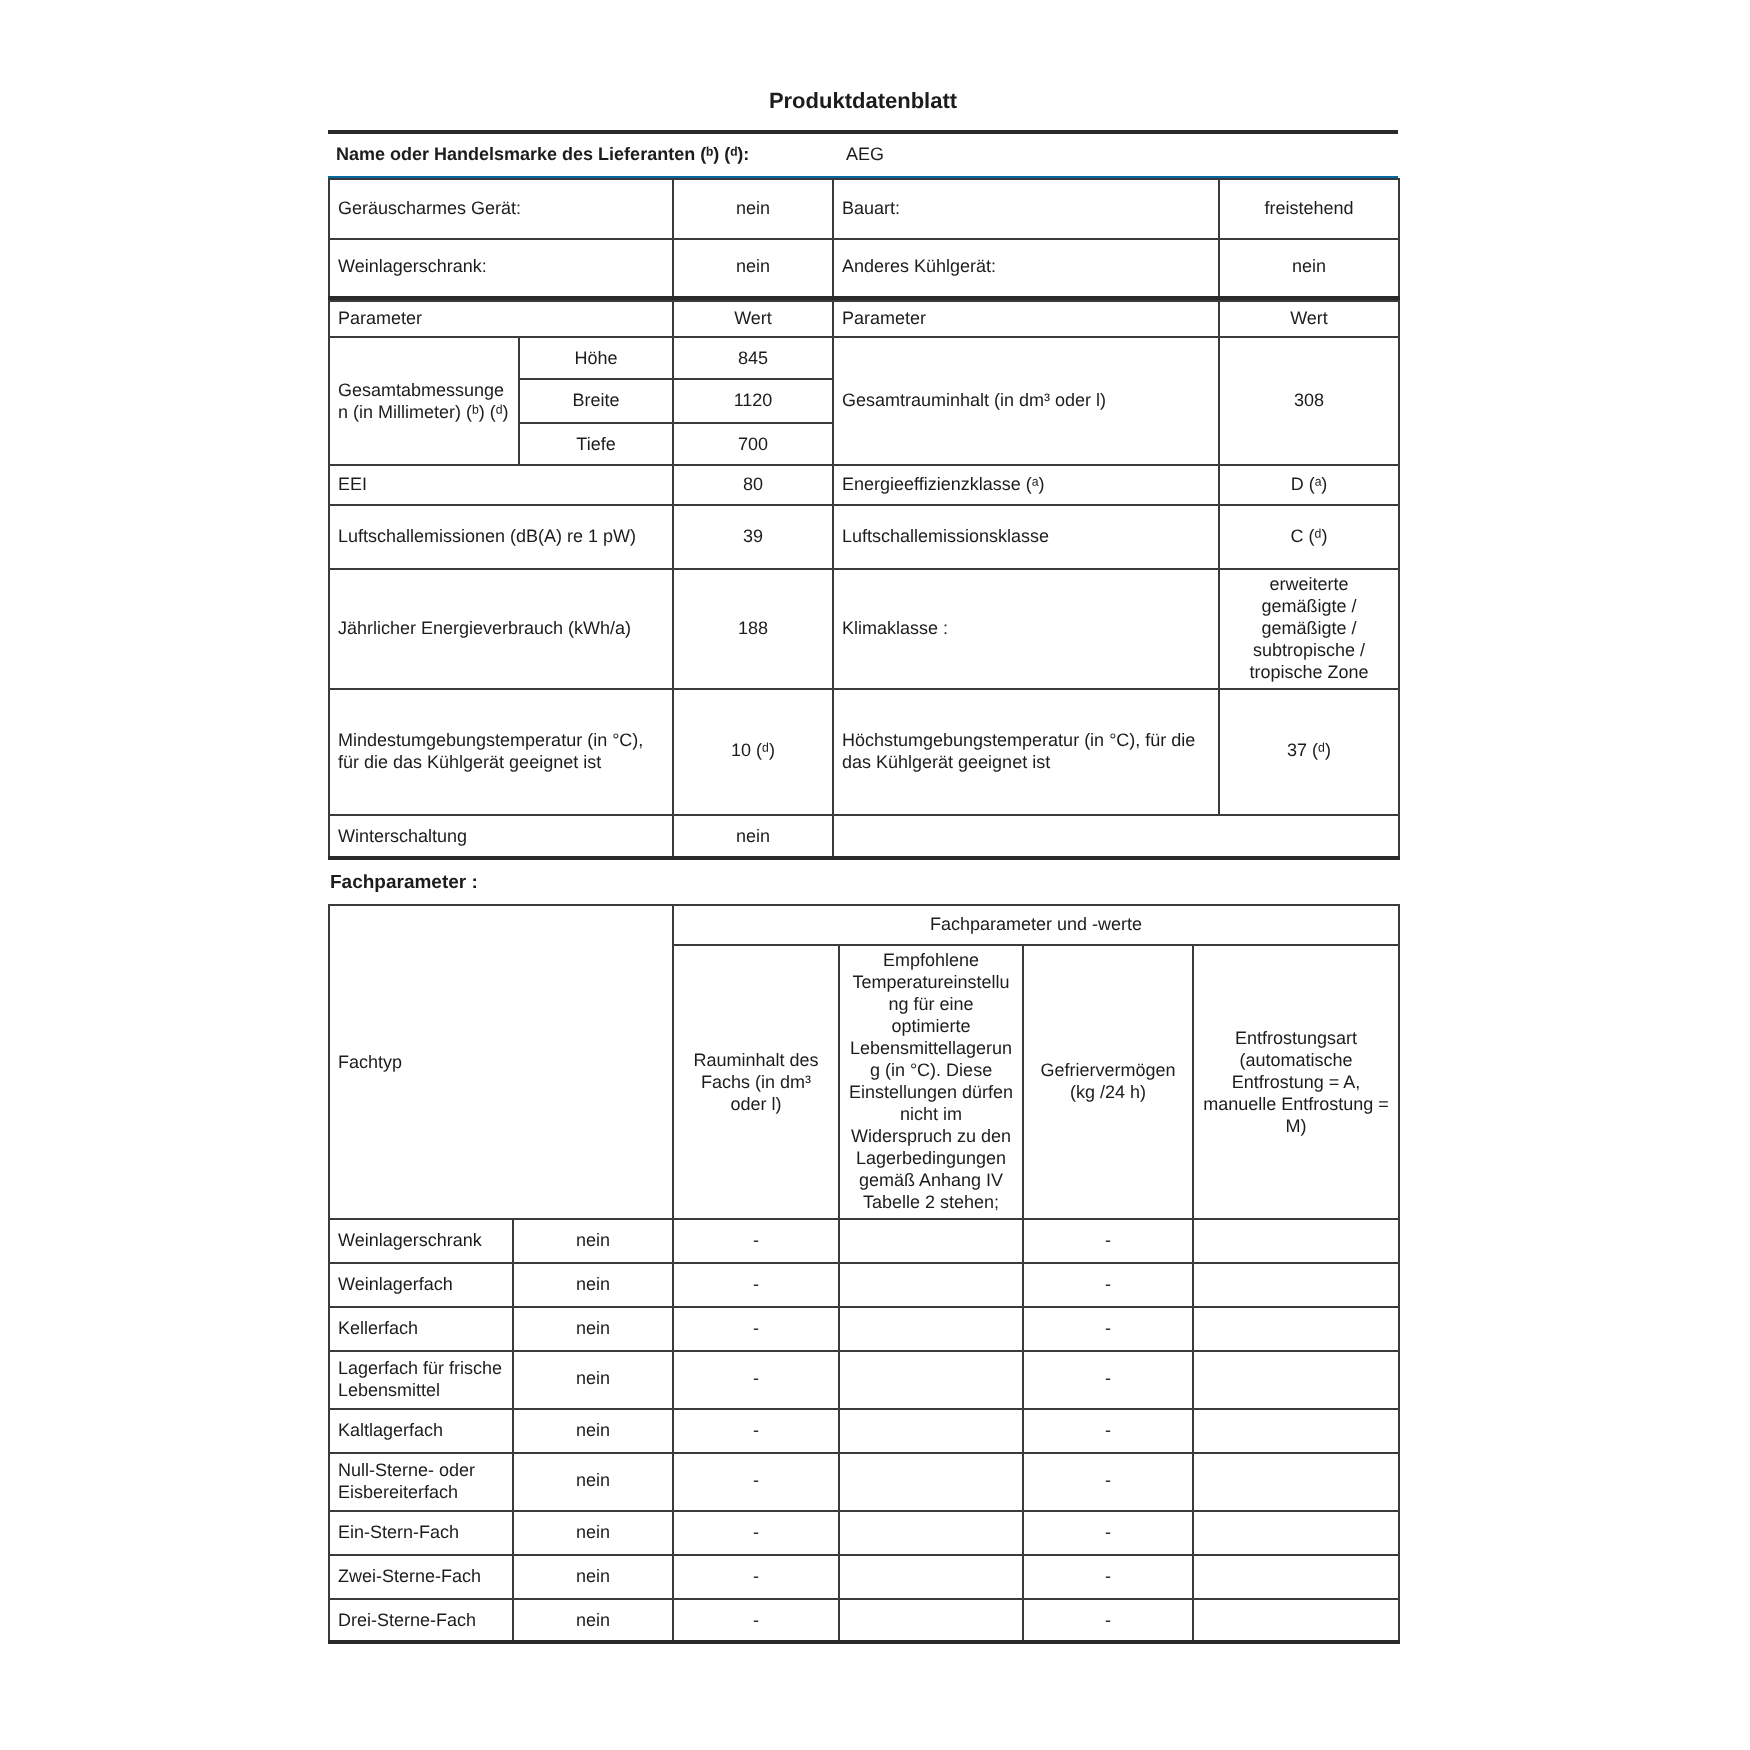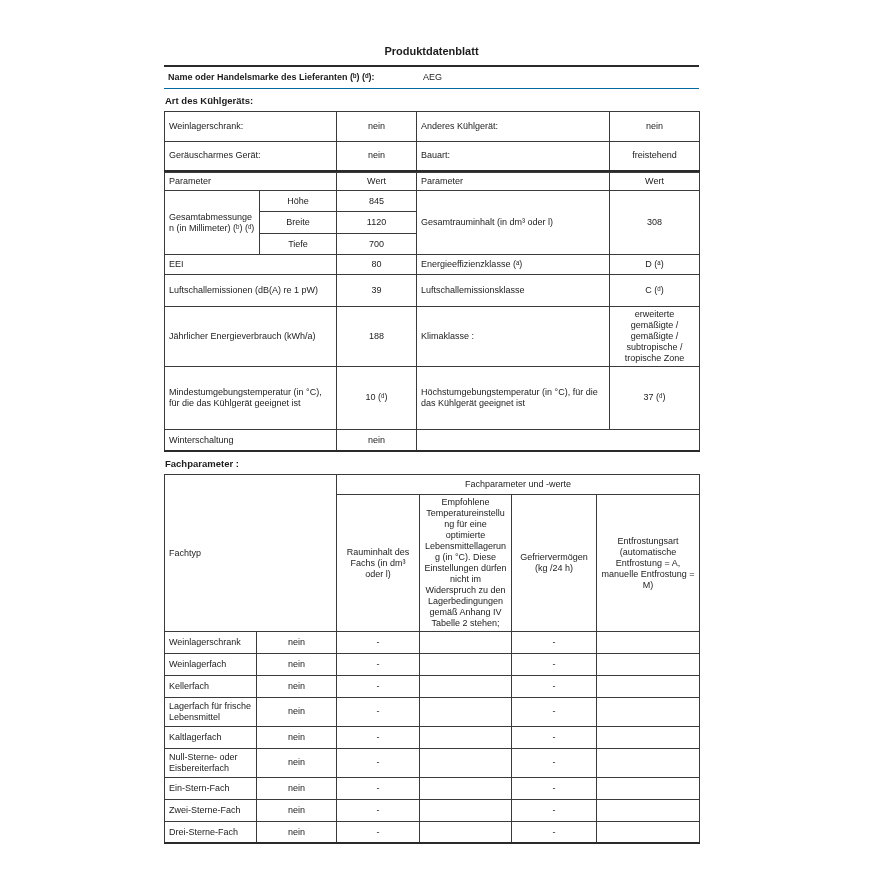--- a/index.html
+++ b/index.html
@@ -51,40 +51,39 @@
         <col style="width:280px">
       </colgroup>
     <tbody>
         <tr>
       <td class="b">Name oder Handelsmarke des Lieferanten (ᵇ) (ᵈ):</td>
       <td>AEG</td>
     </tr>
   </tbody>
     </table>
 
-  <div class="section-heading">Art des Kühlgeräts:</div>
   <table class="t-type">
     <colgroup>
         <col style="width:172px">
         <col style="width:80px">
         <col style="width:193px">
         <col style="width:90px">
       </colgroup>
     <tbody>
         <tr>
-      <td>Weinlagerschrank:</td>
-      <td class="c">nein</td>
-      <td>Anderes Kühlgerät:</td>
-      <td class="c">nein</td>
-    </tr>
-    <tr>
       <td>Geräuscharmes Gerät:</td>
       <td class="c">nein</td>
       <td>Bauart:</td>
       <td class="c">freistehend</td>
+    </tr>
+    <tr>
+      <td>Weinlagerschrank:</td>
+      <td class="c">nein</td>
+      <td>Anderes Kühlgerät:</td>
+      <td class="c">nein</td>
     </tr>
   </tbody>
     </table>
 
   <table class="t-general">
     <colgroup>
         <col style="width:95px">
         <col style="width:77px">
         <col style="width:80px">
         <col style="width:193px">

